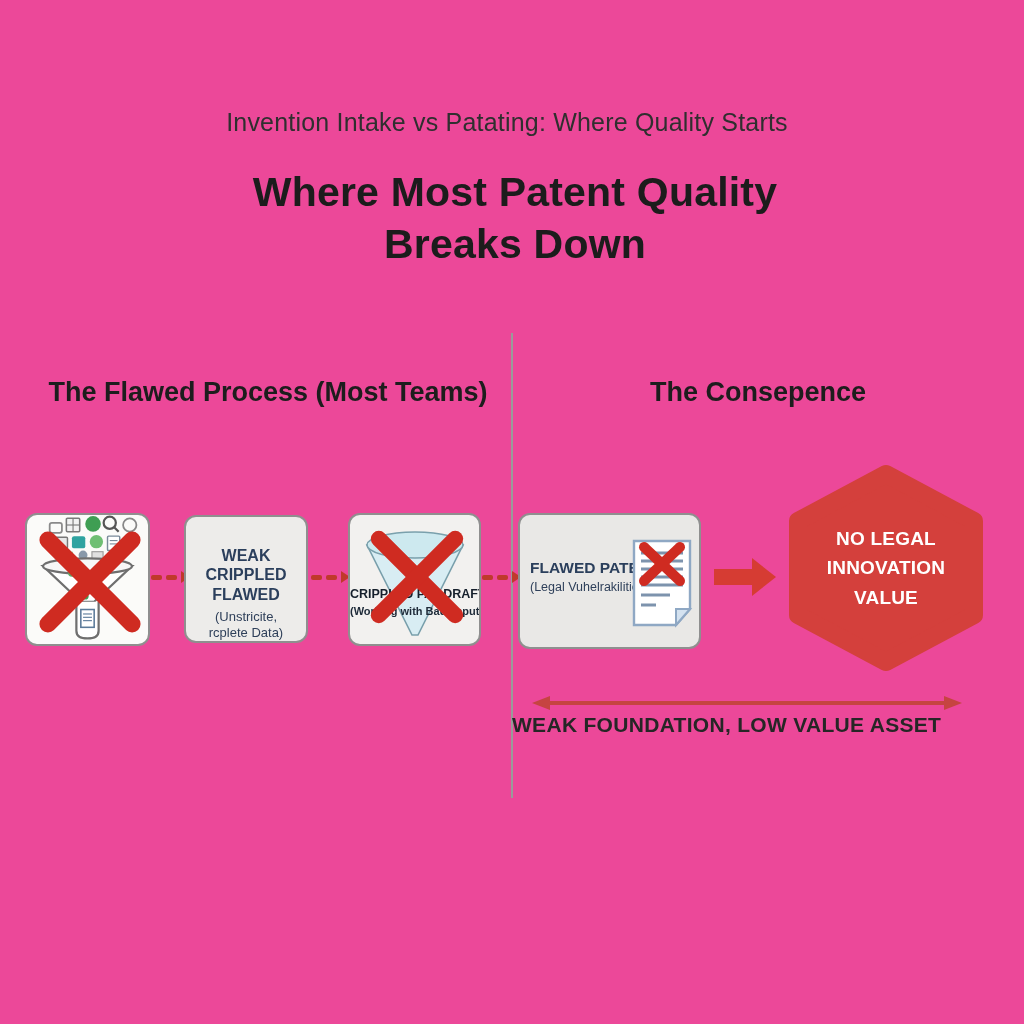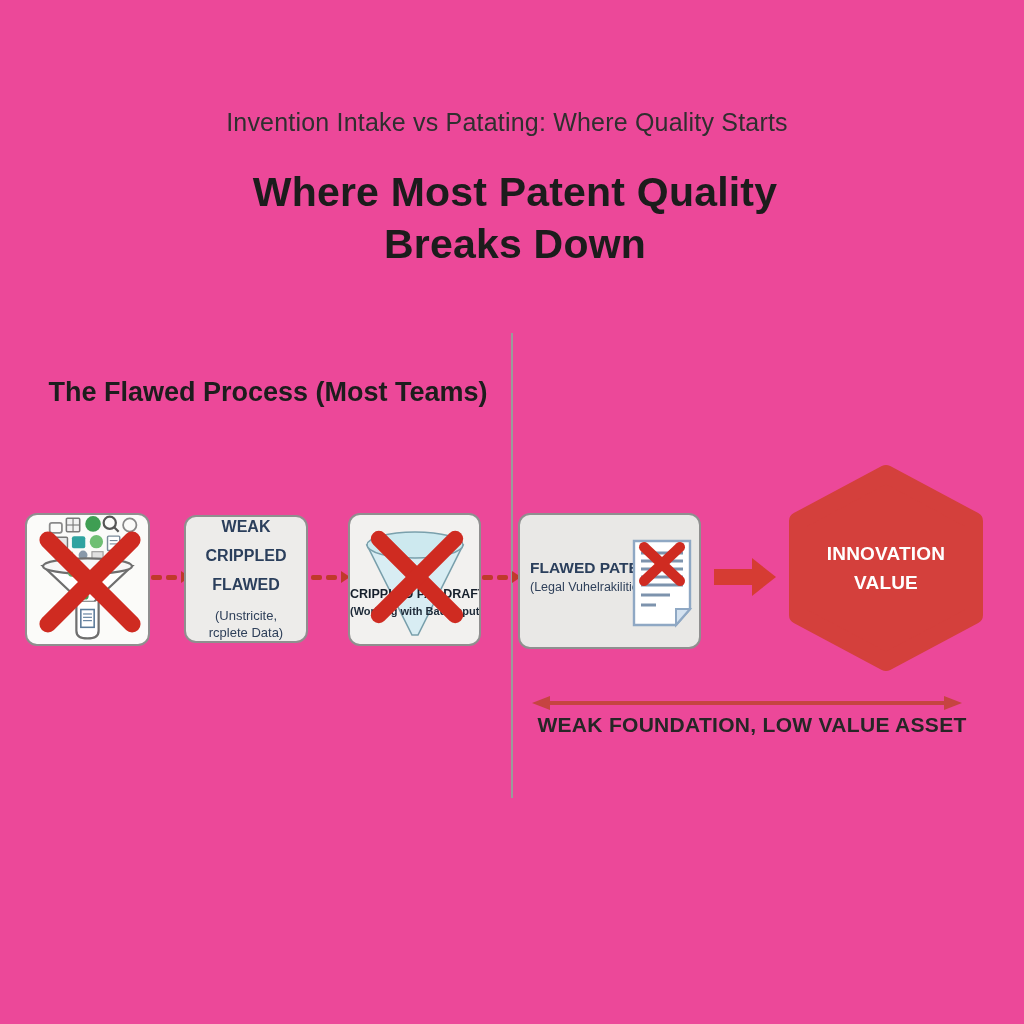--- a/index.html
+++ b/index.html
@@ -22,21 +22,21 @@
   .section-title.left{left:0;width:512px;}
   .section-title.right{left:512px;width:468px;}
   
   .divider{position:absolute;left:511px;top:333px;width:2px;height:465px;background:#9a9a9a;}
   
   .pbox{
     position:absolute;border:2px solid #8f8f8f;border-radius:12px;box-sizing:border-box;
   }
   .box1{left:25px;top:513px;width:125px;height:133px;background:#fbfbf9;}
   .box2{left:184px;top:515px;width:124px;height:128px;background:#edecea;
-        display:flex;flex-direction:column;align-items:center;justify-content:space-between;text-align:center;}
+        display:flex;flex-direction:column;align-items:center;justify-content:flex-end;text-align:center;}
   .box3{left:348px;top:513px;width:133px;height:133px;background:#f2f1ef;overflow:hidden;}
   .box4{left:518px;top:513px;width:183px;height:136px;background:#e9e8e6;}
   .box2 .t{font-size:16px;font-weight:700;color:#2b3f5c;line-height:1.22;}
   .box2 .s{font-size:13px;font-weight:500;color:#2f405a;line-height:1.25;margin-top:4px;padding:0 20px;}
   .box3 .cone{position:absolute;left:9px;top:8px;}
   .box3 .t{position:absolute;left:0;top:72px;width:100%;text-align:center;
            font-size:12.5px;font-weight:700;color:#16202c;white-space:nowrap;}
   .box3 .s{position:absolute;left:0;top:90px;width:100%;text-align:center;
            font-size:11px;font-weight:600;color:#1d2a38;white-space:nowrap;}
   .box4 .txt{position:absolute;left:10px;top:44px;width:118px;text-align:center;}
@@ -67,36 +67,37 @@
   
   .hexwrap{position:absolute;left:786px;top:464px;width:200px;height:208px;}
   .hexwrap .hextext{
     position:absolute;left:14px;top:0;width:172px;height:100%;
     display:flex;flex-direction:column;justify-content:center;text-align:center;
     color:#ffffff;font-size:19px;font-weight:700;line-height:1.55;letter-spacing:.2px;
   }
   
   .span-arrow{position:absolute;left:531px;top:694px;}
   .bottom-caption{
-    position:absolute;left:512px;top:713px;width:480px;text-align:center;
+    position:absolute;left:512px;top:713px;width:480px;
     font-size:21px;font-weight:700;color:#262626;letter-spacing:.3px;
   }
 </style>
 </head>
 <body>
 
 <div id="canvas">
 
   <div class="subtitle">Invention Intake vs Patating: Where Quality Starts</div>
   <div class="title">
     <div>Where Most Patent Quality</div>
     <div>Breaks Down</div>
   </div>
 
   <div class="section-title left">The Flawed Process (Most Teams)</div>
+  <div class="section-title right">The Consepence</div>
 
   <div class="divider"></div>
 
   <div class="pbox box1">
     <svg width="121" height="129" viewBox="0 0 104 116">
 
       <rect x="18" y="7" width="11" height="9" rx="2" fill="none" stroke="#8a8a8a" stroke-width="1.6"></rect>
       <rect x="33" y="3" width="12" height="12" rx="1" fill="#f2f2f2" stroke="#7a7a7a" stroke-width="1.4"></rect>
       <line x1="33" y1="9" x2="45" y2="9" stroke="#7a7a7a" stroke-width="1"></line>
       <line x1="39" y1="3" x2="39" y2="15" stroke="#7a7a7a" stroke-width="1"></line>
@@ -195,20 +196,21 @@
   <div class="solid-arrow">
     <div class="shaft"></div>
       <div class="head"></div>
   </div>
 
   <div class="hexwrap">
     <svg width="200" height="208" viewBox="0 0 200 208">
       <polygon points="100,10 188,57 188,151 100,198 12,151 12,57" fill="#d4403c" stroke="#d4403c" stroke-width="18" stroke-linejoin="round"></polygon>
     </svg>
     <div class="hextext">
+      <div>NO LEGAL</div>
       <div>INNOVATION VALUE</div>
     </div>
   </div>
 
   <svg class="span-arrow" width="432" height="18" viewBox="0 0 432 18">
     <line x1="15" y1="9" x2="417" y2="9" stroke="#c64441" stroke-width="4"></line>
     <polygon points="1,9 19,2 19,16" fill="#c64441"></polygon>
     <polygon points="431,9 413,2 413,16" fill="#c64441"></polygon>
   </svg>
   <div class="bottom-caption">WEAK FOUNDATION, LOW VALUE ASSET</div>

